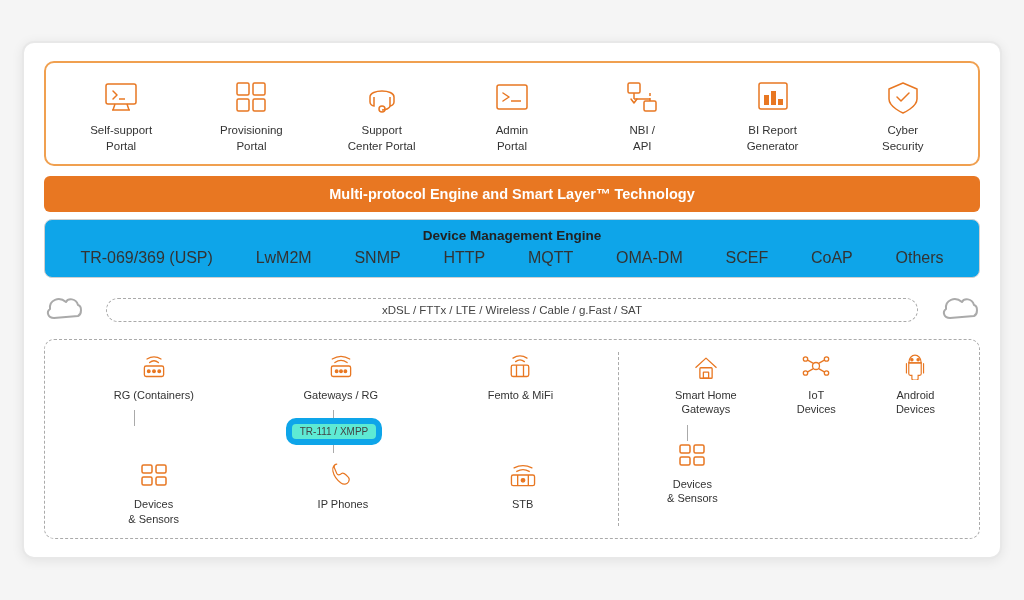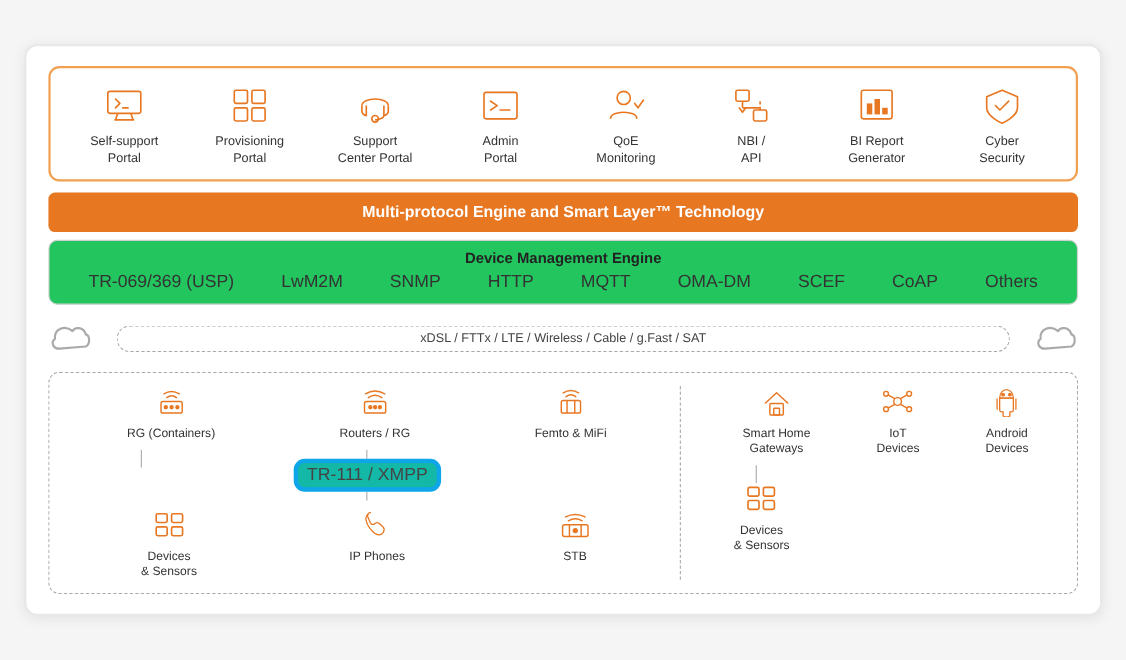--- a/index.html
+++ b/index.html
@@ -71,21 +71,21 @@
       padding: 10px;
       font-size: 14.5px;
       font-weight: 700;
       margin-bottom: 7px;
     }
 
     
     .dme-box {
       border: 1.5px solid #d0d0d0;
       border-radius: 8px;
-      background: #22c55e;
+      background: #0ea5e9;
       padding: 8px 14px 10px;
       margin-bottom: 12px;
     }
     .dme-title {
       text-align: center;
       font-size: 13.5px;
       font-weight: 700;
       color: #222;
       margin-bottom: 6px;
     }
@@ -235,30 +235,20 @@
       <div class="portal-icon">
         <svg viewBox="0 0 36 36">
             <rect x="3" y="6" width="30" height="24" rx="2"></rect>
             <polyline points="9,14 15,18 9,22" stroke-linecap="round" stroke-linejoin="round"></polyline>
             <line x1="17" y1="22" x2="27" y2="22"></line>
           </svg>
       </div>
       <div class="portal-label">Admin<br>Portal</div>
     </div>
 
-    <div class="portal-item">
-      <div class="portal-icon">
-        <svg viewBox="0 0 36 36">
-            <circle cx="16" cy="11" r="6"></circle>
-            <path d="M4 30 C4 22 28 22 28 30"></path>
-            <polyline points="26,16 29,20 34,13" stroke-linecap="round" stroke-linejoin="round"></polyline>
-          </svg>
-      </div>
-      <div class="portal-label">QoE<br>Monitoring</div>
-    </div>
 
 
     <div class="portal-item">
       <div class="portal-icon">
         <svg viewBox="0 0 36 36">
             <rect x="4" y="4" width="12" height="10" rx="1.5"></rect>
             <rect x="20" y="22" width="12" height="10" rx="1.5"></rect>
             <line x1="10" y1="14" x2="10" y2="20"></line>
             <line x1="26" y1="14" x2="26" y2="22" stroke-dasharray="3,2"></line>
             <polyline points="7,20 10,24 13,20" stroke-linecap="round" stroke-linejoin="round"></polyline>
@@ -348,42 +338,42 @@
           <div class="device-icon">
             <svg viewBox="0 0 36 32" width="36" height="32" fill="none" stroke="#e87722" stroke-width="1.5">
               <path d="M8 8 Q18 2 28 8" stroke-linecap="round"></path>
               <path d="M11 12 Q18 7 25 12" stroke-linecap="round"></path>
               <rect x="7" y="16" width="22" height="12" rx="2"></rect>
               <circle cx="13" cy="22" r="1.5" fill="#e87722"></circle>
               <circle cx="18" cy="22" r="1.5" fill="#e87722"></circle>
               <circle cx="23" cy="22" r="1.5" fill="#e87722"></circle>
             </svg>
           </div>
-          <div>Routers / RG</div>
+          <div>Gateways / RG</div>
         </div>
 
         <div class="device-item">
           <div class="device-icon">
             <svg viewBox="0 0 36 32" width="36" height="32" fill="none" stroke="#e87722" stroke-width="1.5">
               <path d="M10 7 Q18 2 26 7" stroke-linecap="round"></path>
               <path d="M13 11 Q18 7 23 11" stroke-linecap="round"></path>
               <rect x="8" y="15" width="20" height="13" rx="2"></rect>
               <line x1="14" y1="15" x2="14" y2="28"></line>
               <line x1="22" y1="15" x2="22" y2="28"></line>
             </svg>
           </div>
           <div>Femto &amp; MiFi</div>
         </div>
       </div>
 
       <div style="display:flex; justify-content:space-around; padding: 2px 0;">
         <div class="sub-line" style="width:1px; height:16px; background:#aaa;"></div>
         <div class="sub-line">
           <div style="width:1px; height:8px; background:#aaa;"></div>
-          <div style="border:4px solid #0ea5e9; border-radius:10px; padding:2px 8px; font-size:16px; color:#444; background:#14b8a6; white-space:nowrap;">TR-111 / XMPP</div>
+          <div style="border:6px solid #0ea5e9; border-radius:10px; padding:2px 8px; font-size:10px; color:#444; background:#5eead4; white-space:nowrap;">TR-111 / XMPP</div>
           <div style="width:1px; height:8px; background:#aaa;"></div>
         </div>
         <div style="width:0px;"></div>
       </div>
 
       <div class="panel-bottom-sub" style="display:flex; justify-content:space-around;">
 
         <div class="device-item">
           <div class="device-icon">
             <svg viewBox="0 0 32 28" width="32" height="28" fill="none" stroke="#e87722" stroke-width="1.5">

